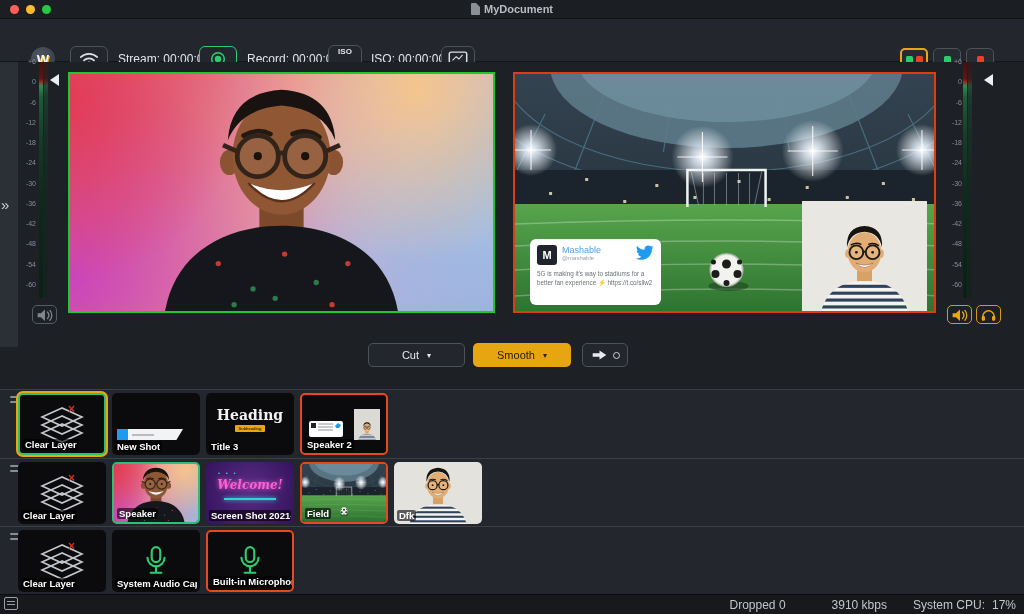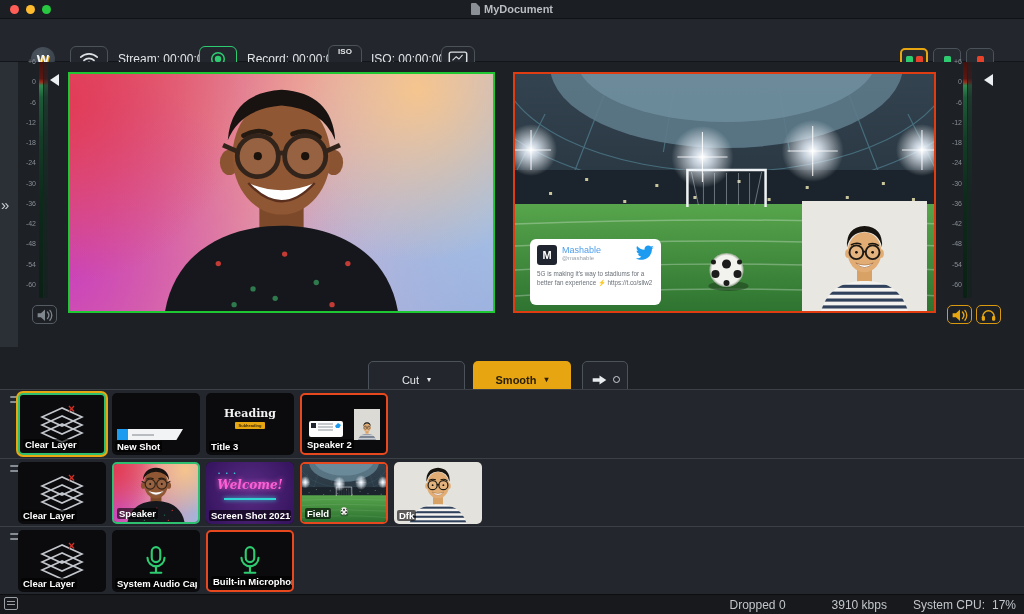--- a/index.html
+++ b/index.html
@@ -82,23 +82,23 @@
                  display:flex; align-items:center; justify-content:center; }
   .tweet-names{ margin-left:5px; flex:1; }
   .tweet-name{ font-size:9px; font-weight:normal; color:#4d9fea; line-height:10px; }
   .tweet-handle{ font-size:6px; color:#9aa2aa; line-height:7px; }
   .tweet-bird{ width:19px; height:16px; }
   .tweet-text{ margin-top:4px; font-size:6.3px; line-height:1.45; color:#6a7178; }
   .pip{ position:absolute; left:287px; top:127px; width:125px; height:110px; background:#e9e7e2; overflow:hidden; }
 
   
   .transition-bar{ position:absolute; left:0; top:347px; width:1024px; height:42px; background:#1d2126; }
-  .trans-btn{ position:absolute; top:361px; height:37px; border-radius:5px; display:flex; align-items:center; justify-content:center; gap:8px; font-size:11px; }
+  .trans-btn{ position:absolute; top:343px; height:24px; border-radius:5px; display:flex; align-items:center; justify-content:center; gap:8px; font-size:11px; }
   .btn-cut{ left:368px; width:97px; background:#23272d; border:1px solid #4c525a; color:#e6e9ec; }
-  .btn-smooth{ left:473px; width:98px; background:#e7a512; color:#2a2106; font-weight:bold; }
+  .btn-smooth{ left:473px; width:98px; background:#e7a512; color:#2a2106; font-weight:normal; }
   .caret{ font-size:8px; }
   .btn-go{ left:582px; width:46px; background:#23272d; border:1px solid #4c525a; display:flex; align-items:center; justify-content:center; gap:5px; }
   .go-circle{ width:7px; height:7px; border:1.5px solid #cfd3d8; border-radius:50%; }
 
   
   .layers{ position:absolute; left:0; top:389px; width:1024px; height:205px; background:#23272d; }
   .layer-row{ position:absolute; left:0; width:1024px; height:68px; border-top:1px solid #3a4046; }
   .row1{ top:0; } .row2{ top:69px; } .row3{ top:137px; }
   .row-handle{ position:absolute; left:10px; top:6px; width:18px; }
   .row-handle i{ display:block; height:2px; border-radius:1px; background:#868d95; margin-bottom:3px; }
@@ -114,21 +114,21 @@
      background:
        radial-gradient(circle at 0% 10%, rgba(226,58,84,.95), rgba(226,58,84,0) 45%),
        radial-gradient(circle at 0% 90%, rgba(198,62,198,.85), rgba(198,62,198,0) 50%),
        radial-gradient(circle at 85% 10%, rgba(248,198,138,.95), rgba(248,198,138,0) 50%),
        linear-gradient(115deg,#e05570,#e58f9d 45%,#a3b5dd 100%); }
   .mini-banner{ position:absolute; left:5px; bottom:15px; width:66px; height:11px; display:flex; }
   .mini-banner .bb{ width:11px; height:11px; background:#1d9bf0; }
   .mini-banner .bw{ flex:1; background:#f2f3f4; clip-path:polygon(0 0,100% 0,88% 100%,0 100%); display:flex; align-items:center; }
   .mini-banner .bl{ width:22px; height:2px; background:#b8bcc0; margin-left:4px; }
   .title3-wrap{ position:absolute; left:0; top:14px; width:100%; display:flex; flex-direction:column; align-items:center; gap:2px; }
-  .title3-head{ font-family:"DejaVu Serif", serif; font-weight:bold; font-size:11px; color:#f2f2f2; }
+  .title3-head{ font-family:"DejaVu Serif", serif; font-weight:bold; font-size:14px; color:#f2f2f2; }
   .title3-sub{ background:#e8a711; color:#3a2a08; font-size:4px; font-weight:bold; padding:1px 4px; border-radius:1px; }
   .welcome-bg{ position:absolute; inset:0; background:radial-gradient(circle at 50% 45%, #5a2d86, #371560 85%); }
   .welcome-txt{ position:absolute; left:0; top:16px; width:100%; text-align:center;
                 font-family:"DejaVu Serif", serif; font-style:italic; font-weight:bold; font-size:12px; color:#ff5fd4;
                 text-shadow:0 0 5px rgba(255,95,212,.9); }
   .welcome-line{ position:absolute; left:18px; top:36px; width:52px; height:2px; background:#31d3d3; box-shadow:0 0 4px #31d3d3; }
   .welcome-dots{ position:absolute; left:12px; top:8px; color:#31d3d3; font-size:6px; letter-spacing:2px; }
   .mini-tweet{ position:absolute; left:7px; top:26px; width:34px; height:16px; background:#fdfdfd; border-radius:2px; display:flex; padding:2px; gap:2px; }
   .mini-tweet .ma{ width:5px; height:5px; background:#20242e; }
   .mini-tweet .ml{ flex:1; } .mini-tweet .ml i{ display:block; height:1.5px; background:#c6cacd; margin-bottom:1.5px; }

